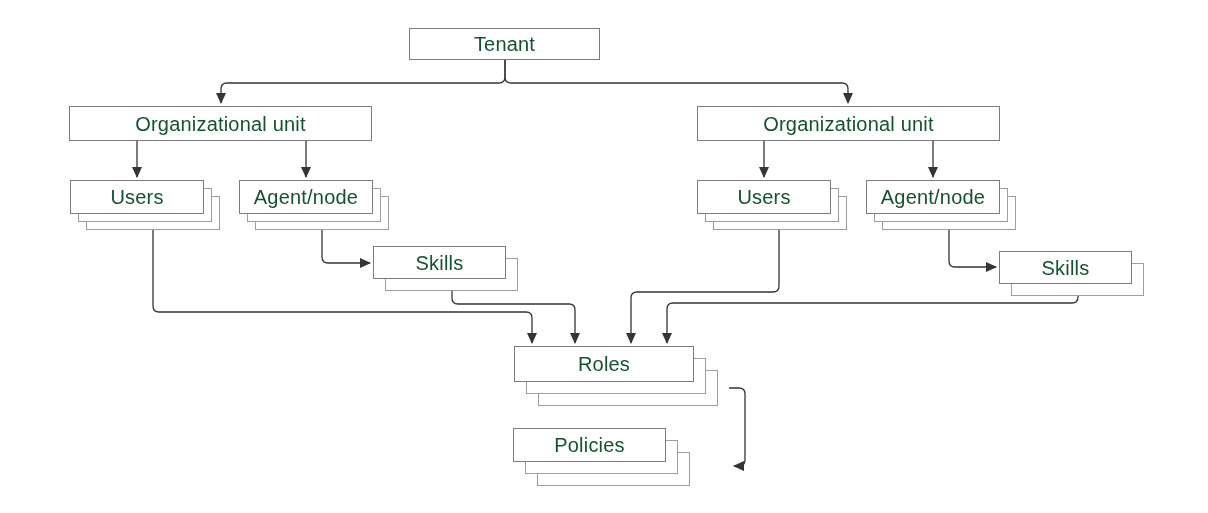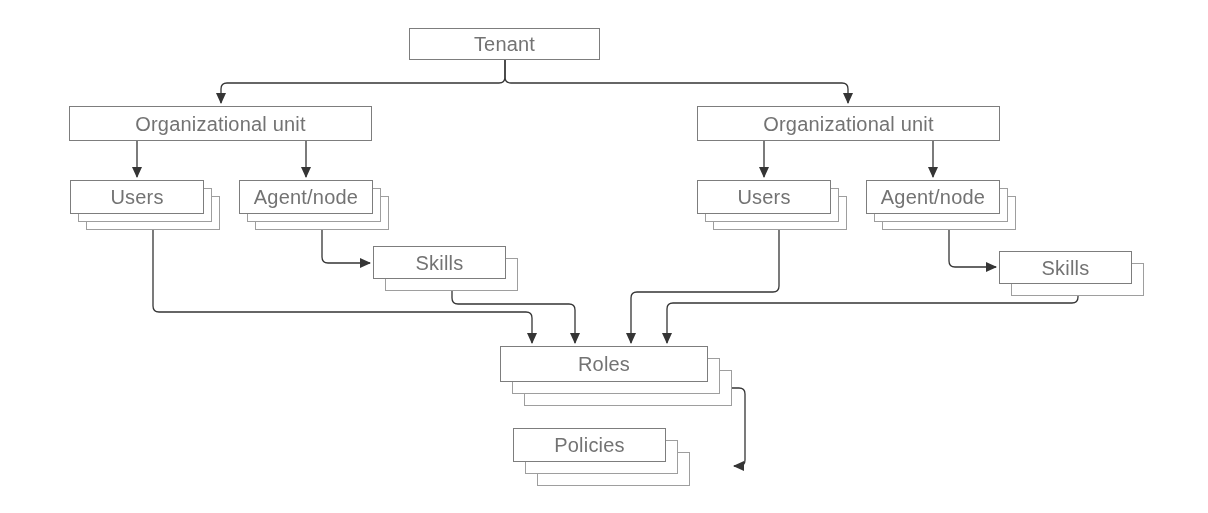--- a/index.html
+++ b/index.html
@@ -19,21 +19,21 @@
   .layer.off1-8 {transform:translate(8px,8px);}
   .layer.off2-8 {transform:translate(16px,16px);}
   .layer.off1-12{transform:translate(12px,12px);}
   .layer.off2-12{transform:translate(24px,24px);}
   .box{
     position:absolute;left:0;top:0;width:100%;height:100%;
     background:#ffffff;border:1px solid #7d7d7d;box-sizing:border-box;
     display:flex;align-items:center;justify-content:center;
   }
   .box span{
-    font-size:20px;line-height:1;color:#737373;
+    font-size:20px;line-height:1;color:#14532d;
     white-space:nowrap;letter-spacing:0.2px;
   }
 </style>
 </head>
 <body>
 
 <div id="canvas">
 
   <svg id="wires" viewBox="0 0 1208 513" xmlns="http://www.w3.org/2000/svg">
     <defs>
@@ -128,21 +128,21 @@
     </div>
   </div>
 
   <div class="stack" style="left:999px;top:251px;width:133px;height:33px">
     <div class="layer off1-12"></div>
     <div class="box">
       <span>Skills</span>
     </div>
   </div>
 
-  <div class="stack" style="left:500px;top:346px;width:208px;height:36px">
+  <div class="stack" style="left:514px;top:346px;width:180px;height:36px">
     <div class="layer off2-12"></div>
     <div class="layer off1-12"></div>
     <div class="box">
       <span>Roles</span>
     </div>
   </div>
 
   <div class="stack" style="left:513px;top:428px;width:153px;height:34px">
     <div class="layer off2-12"></div>
     <div class="layer off1-12"></div>

